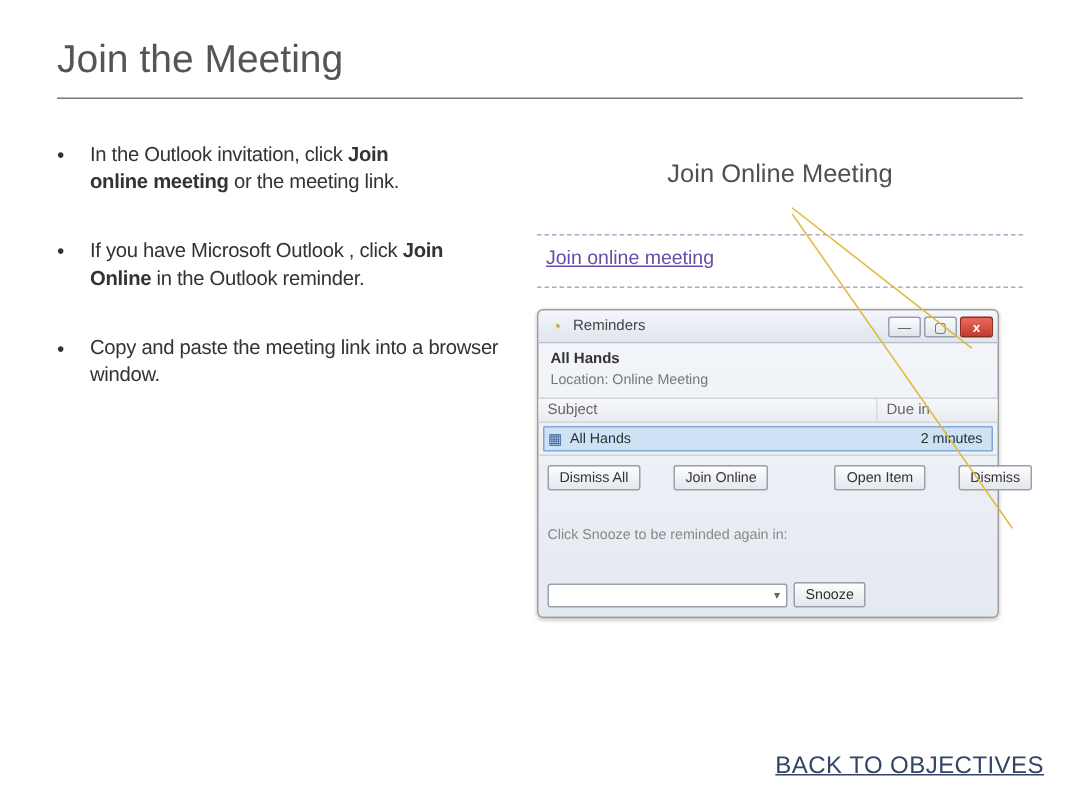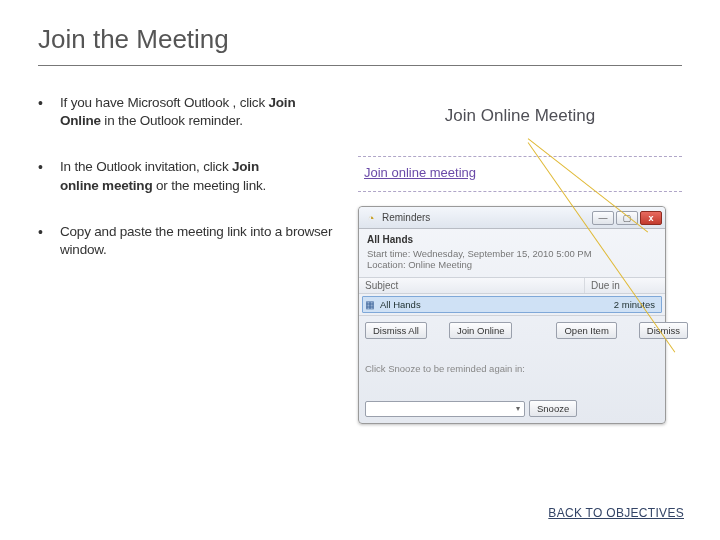--- a/index.html
+++ b/index.html
@@ -149,41 +149,41 @@
 
   
   .leader {
     position:absolute; background:#e0b935; height:1.2px;
     transform-origin: left center;
   }
   .l1 { left:170px; top:44px; width:152px; transform:rotate(38deg); }
   .l2 { left:170px; top:48px; width:256px; transform:rotate(55deg); }
 
   .backlink {
-    position:absolute; right:36px; bottom:20px;
-    font-size:12px; color:#346; text-decoration:underline;
+    position:absolute; right:24px; bottom:20px;
+    font-size:16px; color:#346; text-decoration:underline;
     letter-spacing:.3px;
   }
 </style>
 </head>
 <body>
 
 <div class="slide">
   <div class="title">Join the Meeting</div>
   <hr class="rule">
 
   <div class="cols">
     <div class="left">
       <ul class="bullets">
         <li>
-          <span>If you have Microsoft Outlook , click </span><span class="bold">Join Online</span><span> in the Outlook reminder.</span>
+          <span>In the Outlook invitation, click </span><span class="bold">Join</span><br>
+          <span class="bold">online meeting</span><span> or the meeting link.</span>
         </li>
         <li>
-          <span>In the Outlook invitation, click </span><span class="bold">Join</span><br>
-          <span class="bold">online meeting</span><span> or the meeting link.</span>
+          <span>If you have Microsoft Outlook , click </span><span class="bold">Join Online</span><span> in the Outlook reminder.</span>
         </li>
         <li>Copy and paste the meeting link into a browser window.</li>
       </ul>
     </div>
 
     <div class="right">
       <div class="head2">Join Online Meeting</div>
 
       <span class="leader l1"></span>
       <span class="leader l2"></span>
@@ -196,21 +196,20 @@
         <div class="tbar">
           <span class="ic">◔</span>
           <span>Reminders</span>
           <span class="spacer"></span>
           <span class="wbtn">—</span>
           <span class="wbtn">▢</span>
           <span class="wbtn close">x</span>
         </div>
         <div class="meta">
           <div class="line1">All Hands</div>
-          <div>Start time: Wednesday, September 15, 2010 5:00 PM</div>
           <div>Location: Online Meeting</div>
         </div>
         <div class="listhdr">
           <div class="c1">Subject</div>
           <div class="c2">Due in</div>
         </div>
         <div class="row">
           <span class="ic">▦</span>
           <div class="c1f">All Hands</div>
           <div class="c2f">2 minutes</div>

